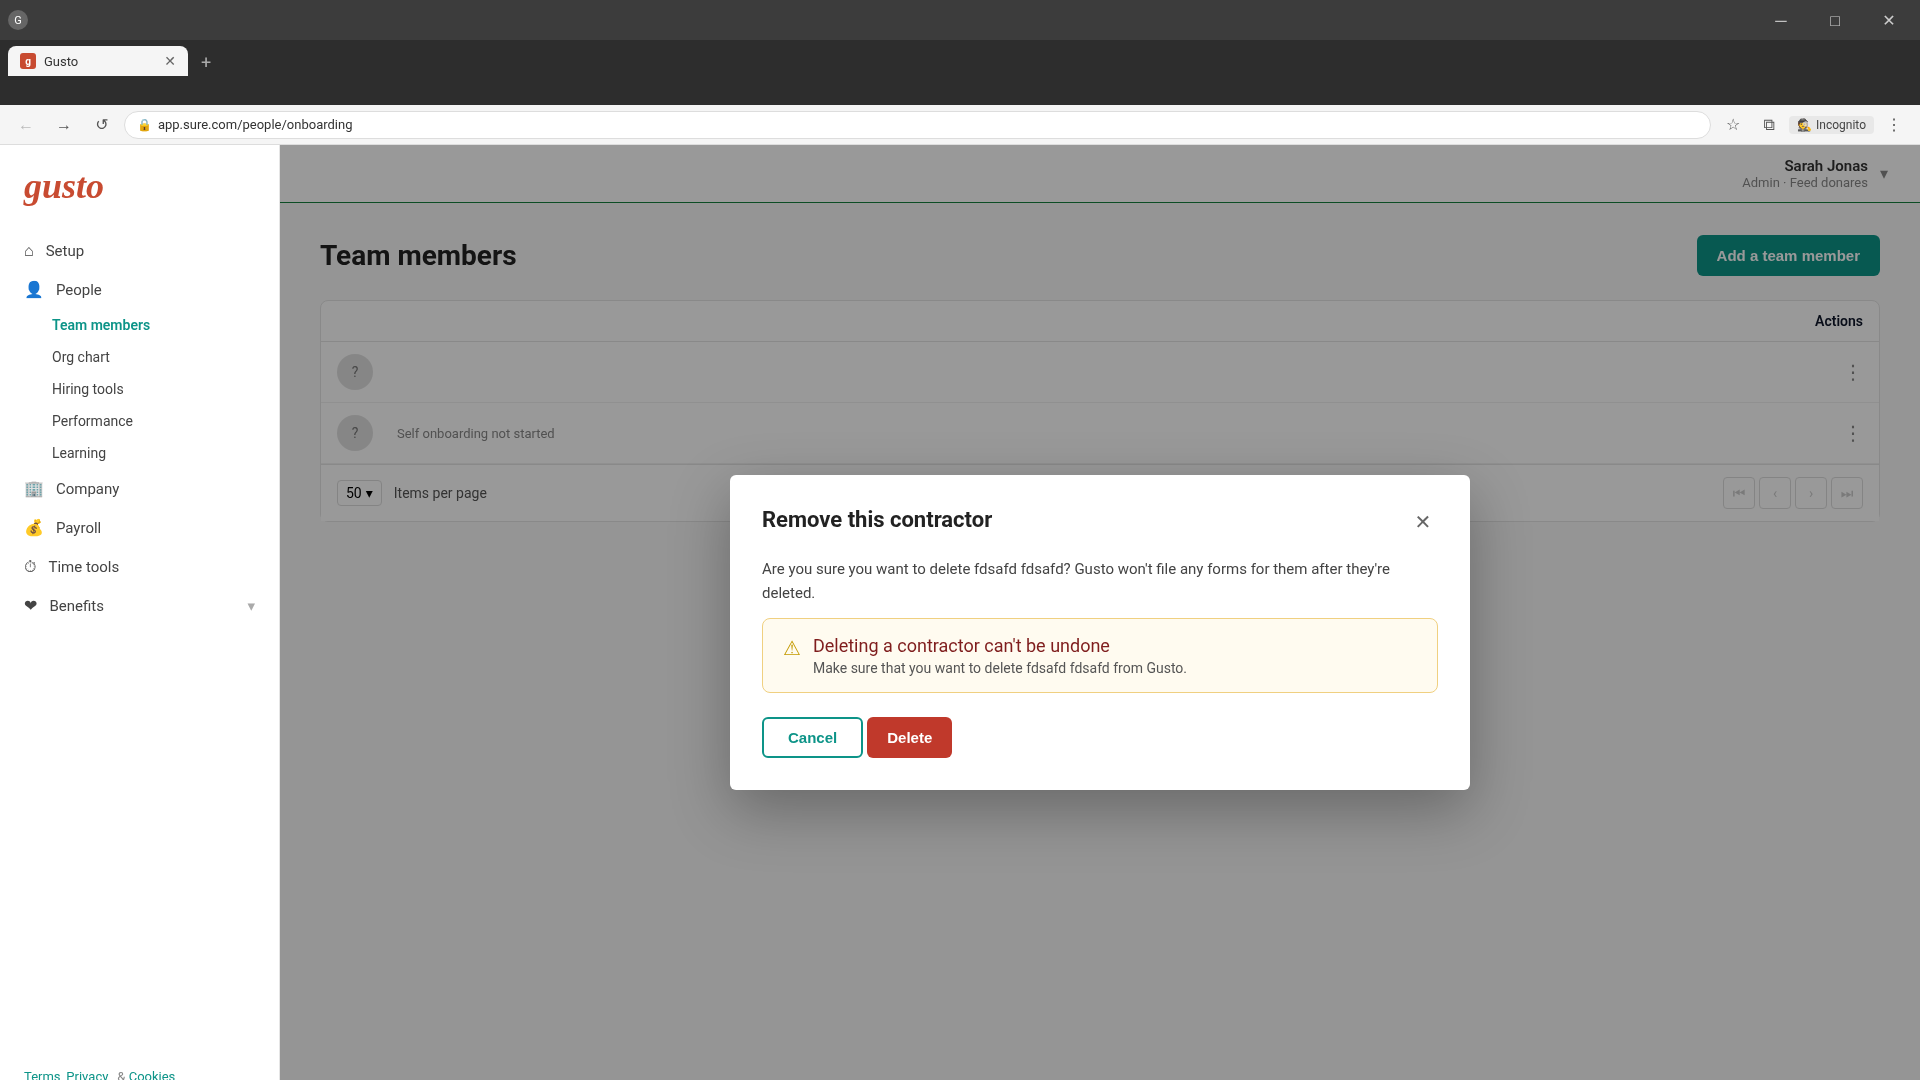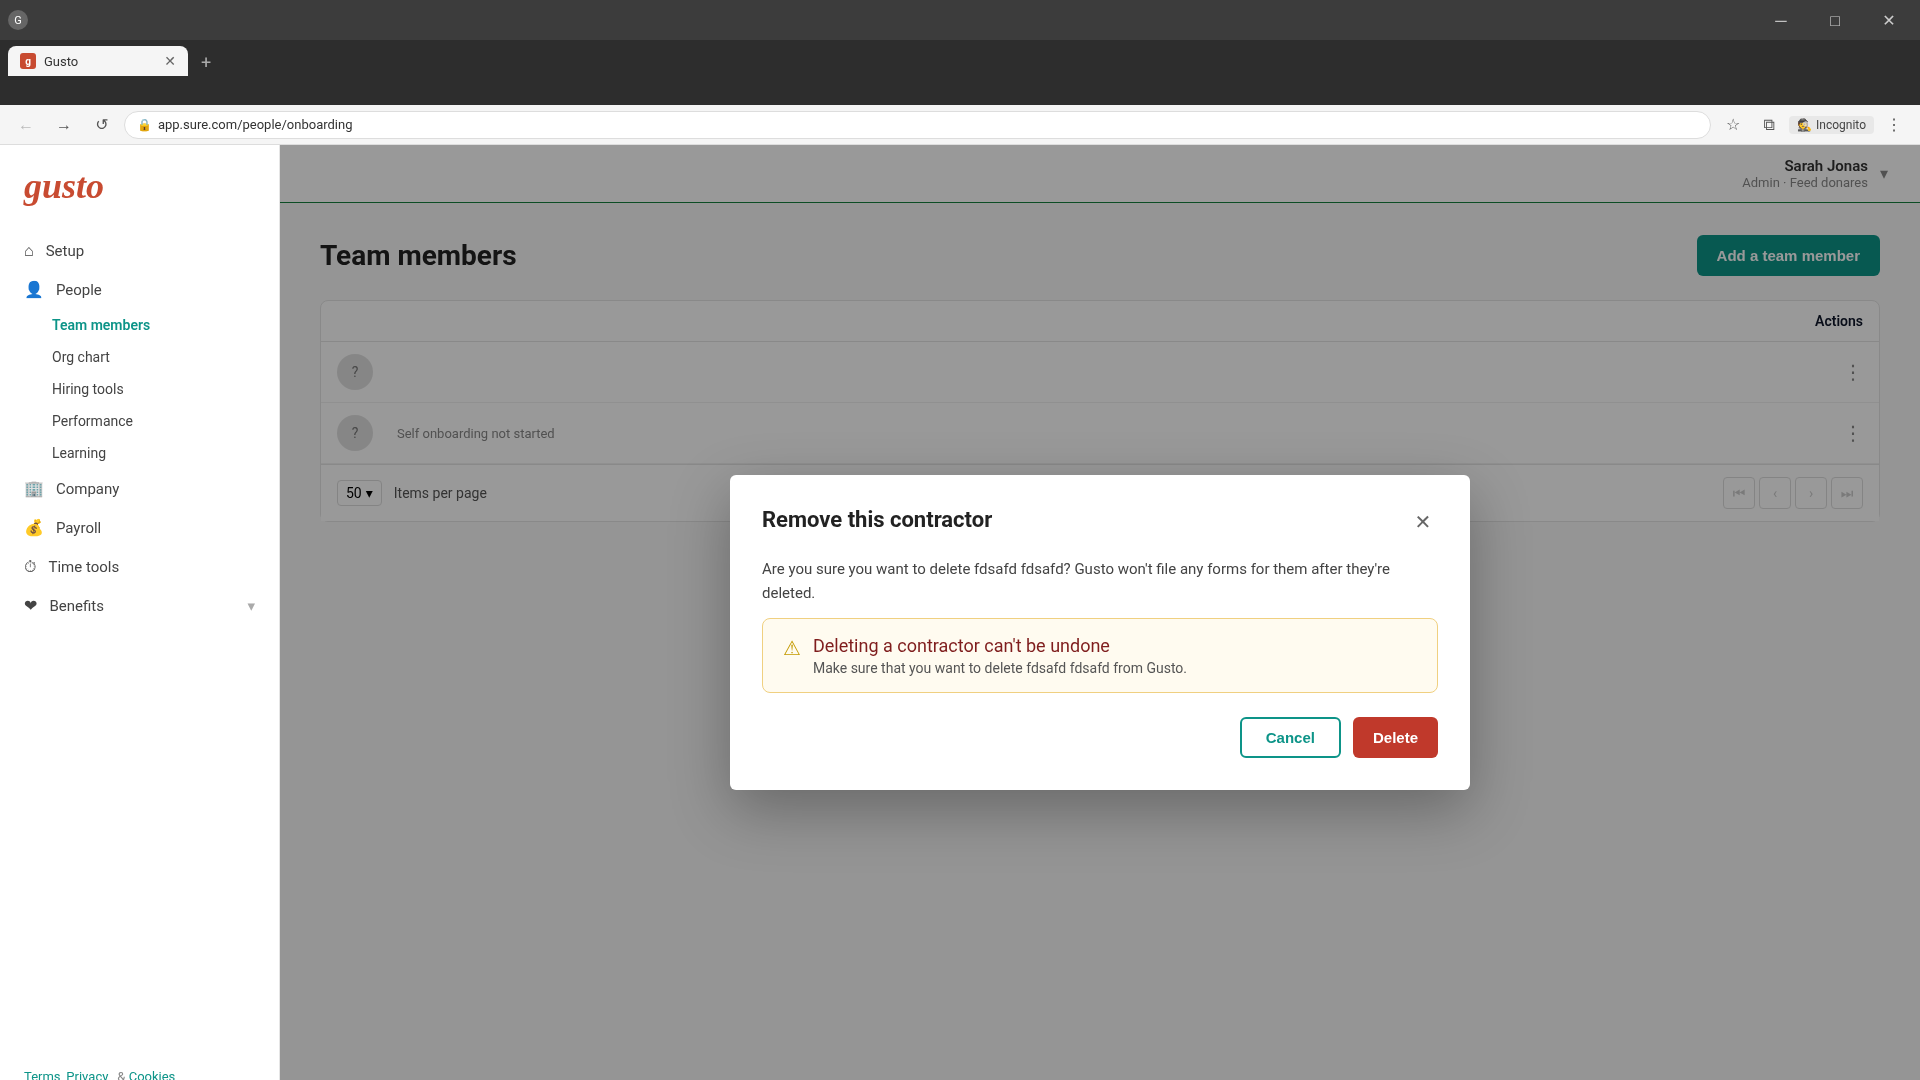--- a/index.html
+++ b/index.html
@@ -391,22 +391,21 @@
       font-weight: 400;
       color: #7f1d1d;
       margin-bottom: 4px;
     }
     .warning-text {
       font-size: 14px;
       color: #555;
     }
     .modal-footer {
       display: flex;
-      justify-content: flex-end;
-      gap: 12px;
+      gap: 4px;
     }
     .cancel-btn {
       padding: 10px 24px;
       border: 2px solid #0d9488;
       border-radius: 6px;
       background: white;
       color: #0d9488;
       font-size: 15px;
       font-weight: 600;
       cursor: pointer;

